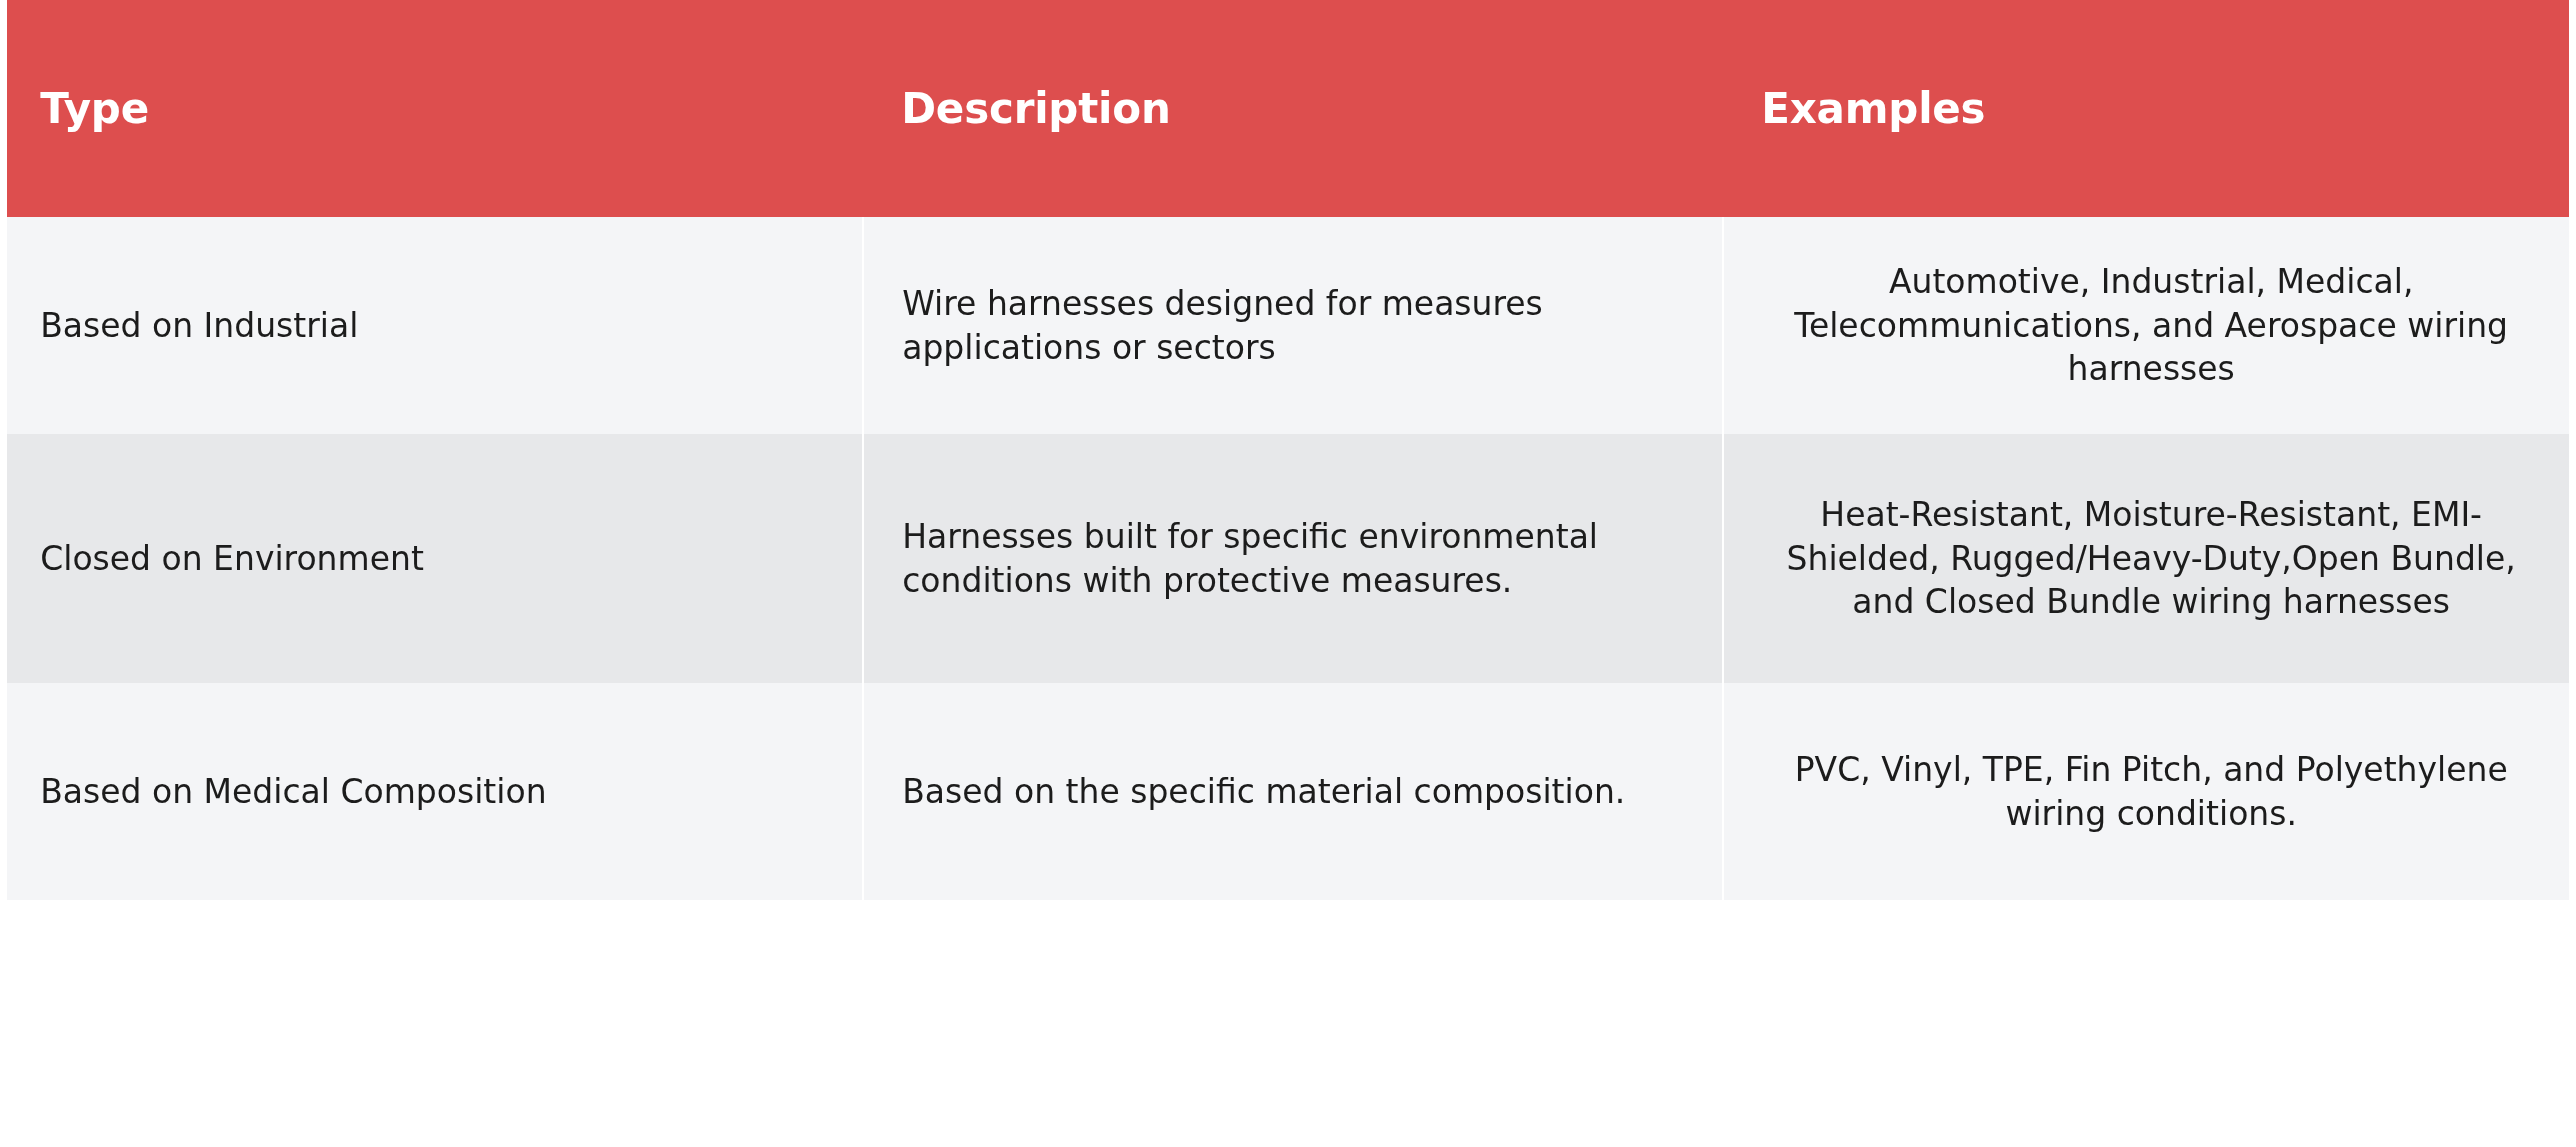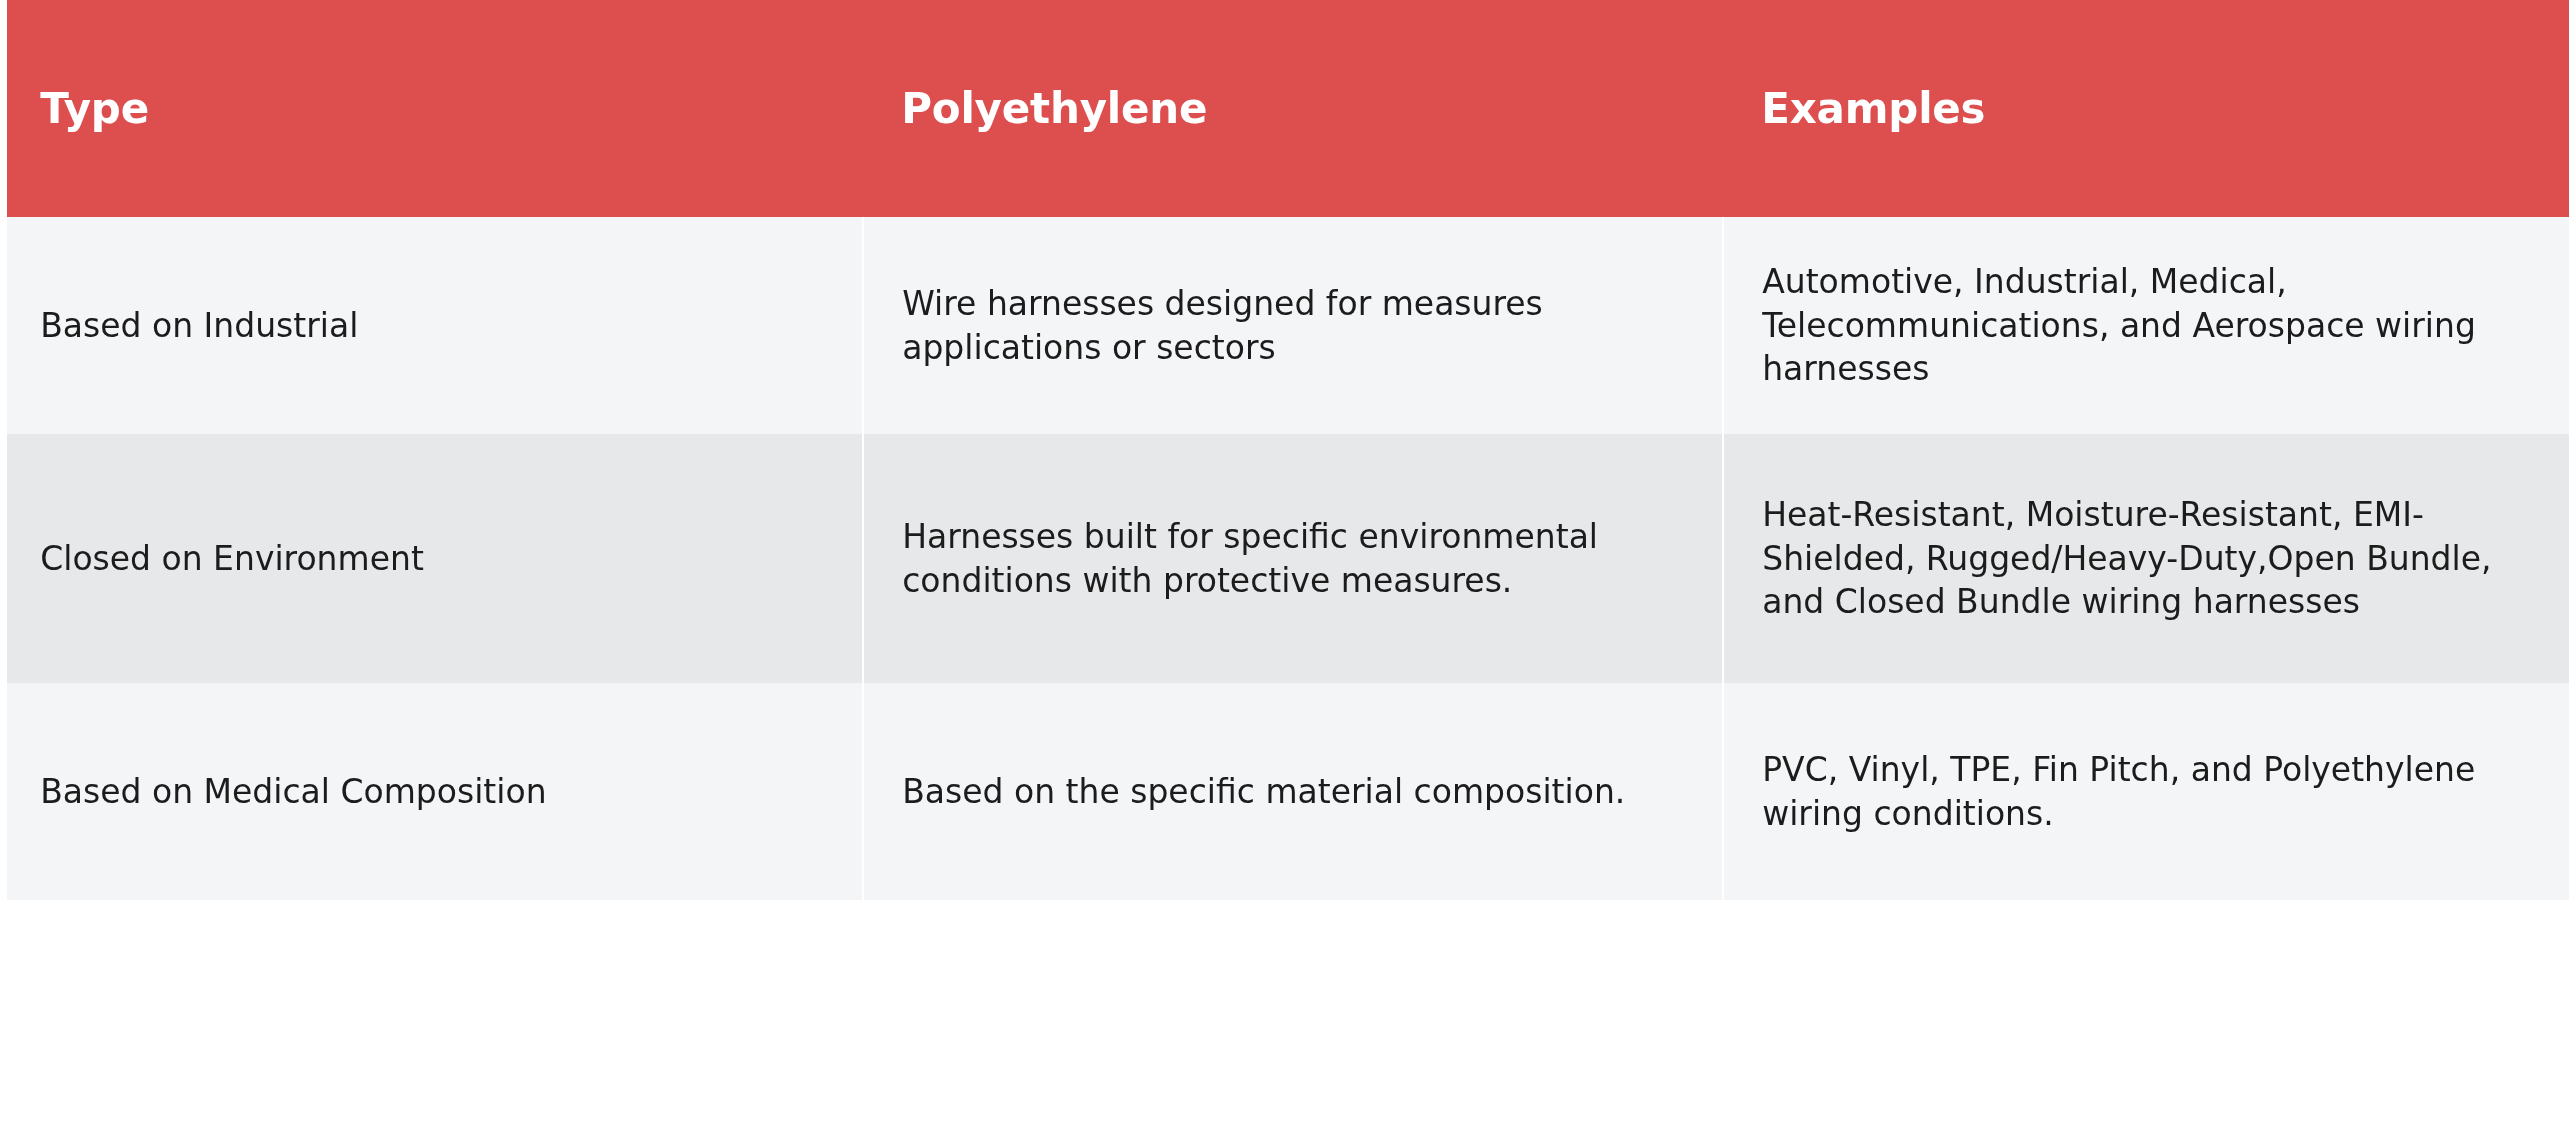--- a/index.html
+++ b/index.html
@@ -64,40 +64,41 @@
   tbody tr.row-even td { background: #e7e8ea; }
 
   td.cell-type {
     padding: 29px 29px 29px 33px;
   }
   td.cell-desc {
     padding: 29px 43px 29px 38px;
   }
   td.cell-ex {
     padding: 29px 29px 29px 38px;
+    text-align: center;
   }
 
   tbody tr.r1 td { height: 217px; }
   tbody tr.r2 td { height: 249px; }
   tbody tr.r3 td { height: 217px; }
 </style>
 </head>
 <body>
 
 <div class="table-wrap">
   <table class="harness-table">
     <colgroup>
       <col class="col-type">
       <col class="col-desc">
       <col class="col-ex">
     </colgroup>
     <thead>
       <tr>
         <th class="col-type-head">Type</th>
-        <th class="col-desc-head">Polyethylene</th>
+        <th class="col-desc-head">Description</th>
         <th class="col-ex-head">Examples</th>
       </tr>
     </thead>
     <tbody>
       <tr class="row-odd r1">
         <td class="cell-type">Based on Industrial</td>
         <td class="cell-desc">Wire harnesses designed for measures applications or sectors</td>
         <td class="cell-ex">Automotive, Industrial, Medical, Telecommunications, and Aerospace wiring harnesses</td>
       </tr>
       <tr class="row-even r2">

